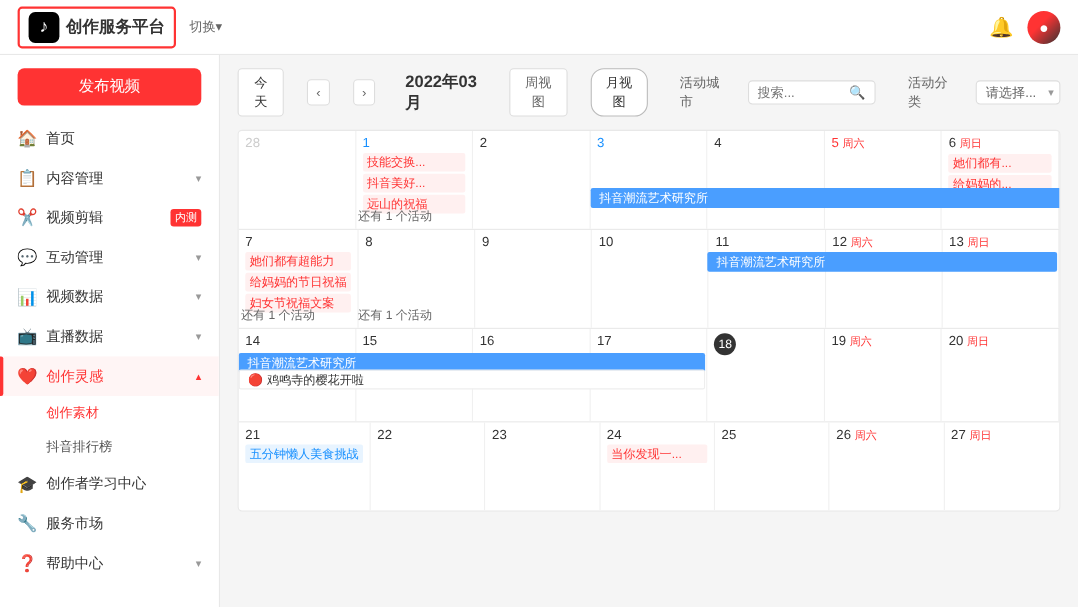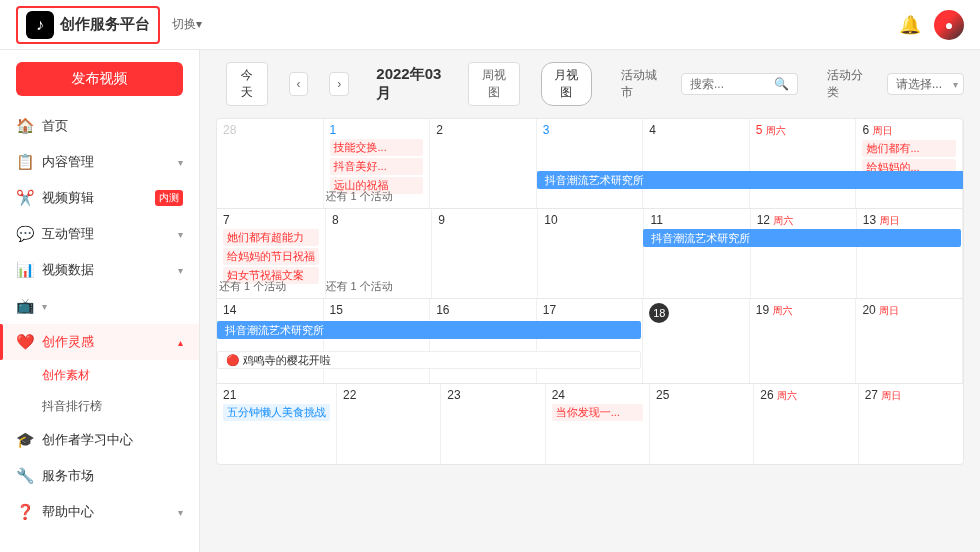--- a/index.html
+++ b/index.html
@@ -30,21 +30,21 @@
     .si-badge { background: #f33; color: #fff; font-size: 10px; border-radius: 3px; padding: 1px 4px; }
     .sidebar-sub { padding-left: 42px; }
     .sidebar-sub-item { padding: 7px 16px 7px 0; cursor: pointer; color: #555; font-size: 12px; }
     .sidebar-sub-item.active { color: #f33; }
     .sidebar-active-indicator { width: 3px; background: #f33; position: absolute; left: 0; top: 0; bottom: 0; border-radius: 0 2px 2px 0; }
 
     
     .content { flex: 1; overflow: auto; padding: 12px 16px; }
 
     
-    .cal-toolbar { display: flex; align-items: center; gap: 21px; margin-bottom: 12px; margin-left: 10px; }
+    .cal-toolbar { display: flex; align-items: center; gap: 21px; margin-bottom: 12px; }
     .cal-today-btn { border: 1px solid #ddd; background: #fff; padding: 4px 10px; border-radius: 4px; cursor: pointer; font-size: 12px; color: #333; }
     .cal-nav-btn { border: 1px solid #ddd; background: #fff; width: 24px; height: 24px; border-radius: 4px; cursor: pointer; display: flex; align-items: center; justify-content: center; font-size: 12px; color: #666; }
     .cal-month { font-size: 15px; font-weight: 600; color: #333; margin: 0 6px; }
     .cal-view-btn { border: 1px solid #ddd; background: #fff; padding: 4px 10px; border-radius: 4px; cursor: pointer; font-size: 12px; color: #666; }
     .cal-view-btn.active { background: #fff; color: #333; border-color: #bbb; border-radius: 12px; }
     .cal-section-label { font-size: 12px; color: #666; margin-left: 8px; }
     .cal-search-box { display: flex; align-items: center; border: 1px solid #ddd; border-radius: 4px; padding: 3px 8px; background: #fff; gap: 4px; }
     .cal-search-input { border: none; outline: none; font-size: 12px; width: 80px; color: #333; }
     .cal-search-icon { color: #999; font-size: 12px; }
     .cal-filter-select { border: 1px solid #ddd; background: #fff; border-radius: 4px; padding: 3px 20px 3px 8px; font-size: 12px; color: #666; appearance: none; cursor: pointer; }
@@ -113,20 +113,21 @@
     </div>
 
     <div class="sidebar-item">
       <span class="si-icon">📊</span>
       <span class="si-label">视频数据</span>
       <span class="si-arrow">▾</span>
     </div>
 
     <div class="sidebar-item">
       <span class="si-icon">📺</span>
+      <span class="si-label">直播数据</span>
       <span class="si-arrow">▾</span>
     </div>
 
     <div class="sidebar-item active" style="position:relative;">
       <div class="sidebar-active-indicator"></div>
       <span class="si-icon" style="color:#f33;">❤️</span>
       <span class="si-label" style="color:#f33;">创作灵感</span>
       <span class="si-arrow" style="color:#f33;">▴</span>
     </div>
     <div class="sidebar-sub">
@@ -258,21 +259,21 @@
         </div>
         <div class="cal-day">
           <div class="cal-day-num">19 <span style="color:#f33;font-size:10px;">周六</span></div>
         </div>
         <div class="cal-day">
           <div class="cal-day-num">20 <span style="color:#f33;font-size:10px;">周日</span></div>
         </div>
 
         <div style="position:absolute; top:22px; left:0; width:calc(4/7*100% - 2px); background:#4a9eff; color:#fff; font-size:11px; padding:2px 8px; border-radius:2px; z-index:2; white-space:nowrap; height:18px; display:flex; align-items:center;">抖音潮流艺术研究所</div>
 
-        <div style="position:absolute; top:52px; left:0; width:calc(4/7*100% - 2px); background:#fff; color:#333; font-size:11px; padding:2px 8px; border-radius:2px; z-index:2; white-space:nowrap; height:18px; display:flex; align-items:center; border:1px solid #eee;">🔴 鸡鸣寺的樱花开啦</div>
+        <div style="position:absolute; top:37px; left:0; width:calc(4/7*100% - 2px); background:#fff; color:#333; font-size:11px; padding:2px 8px; border-radius:2px; z-index:2; white-space:nowrap; height:18px; display:flex; align-items:center; border:1px solid #eee;">🔴 鸡鸣寺的樱花开啦</div>
       </div>
 
       <div class="cal-week" style="min-height:80px; position:relative;">
         <div class="cal-day">
           <div class="cal-day-num">21</div>
           <div class="cal-event blue">五分钟懒人美食挑战</div>
         </div>
         <div class="cal-day">
           <div class="cal-day-num">22</div>
         </div>

